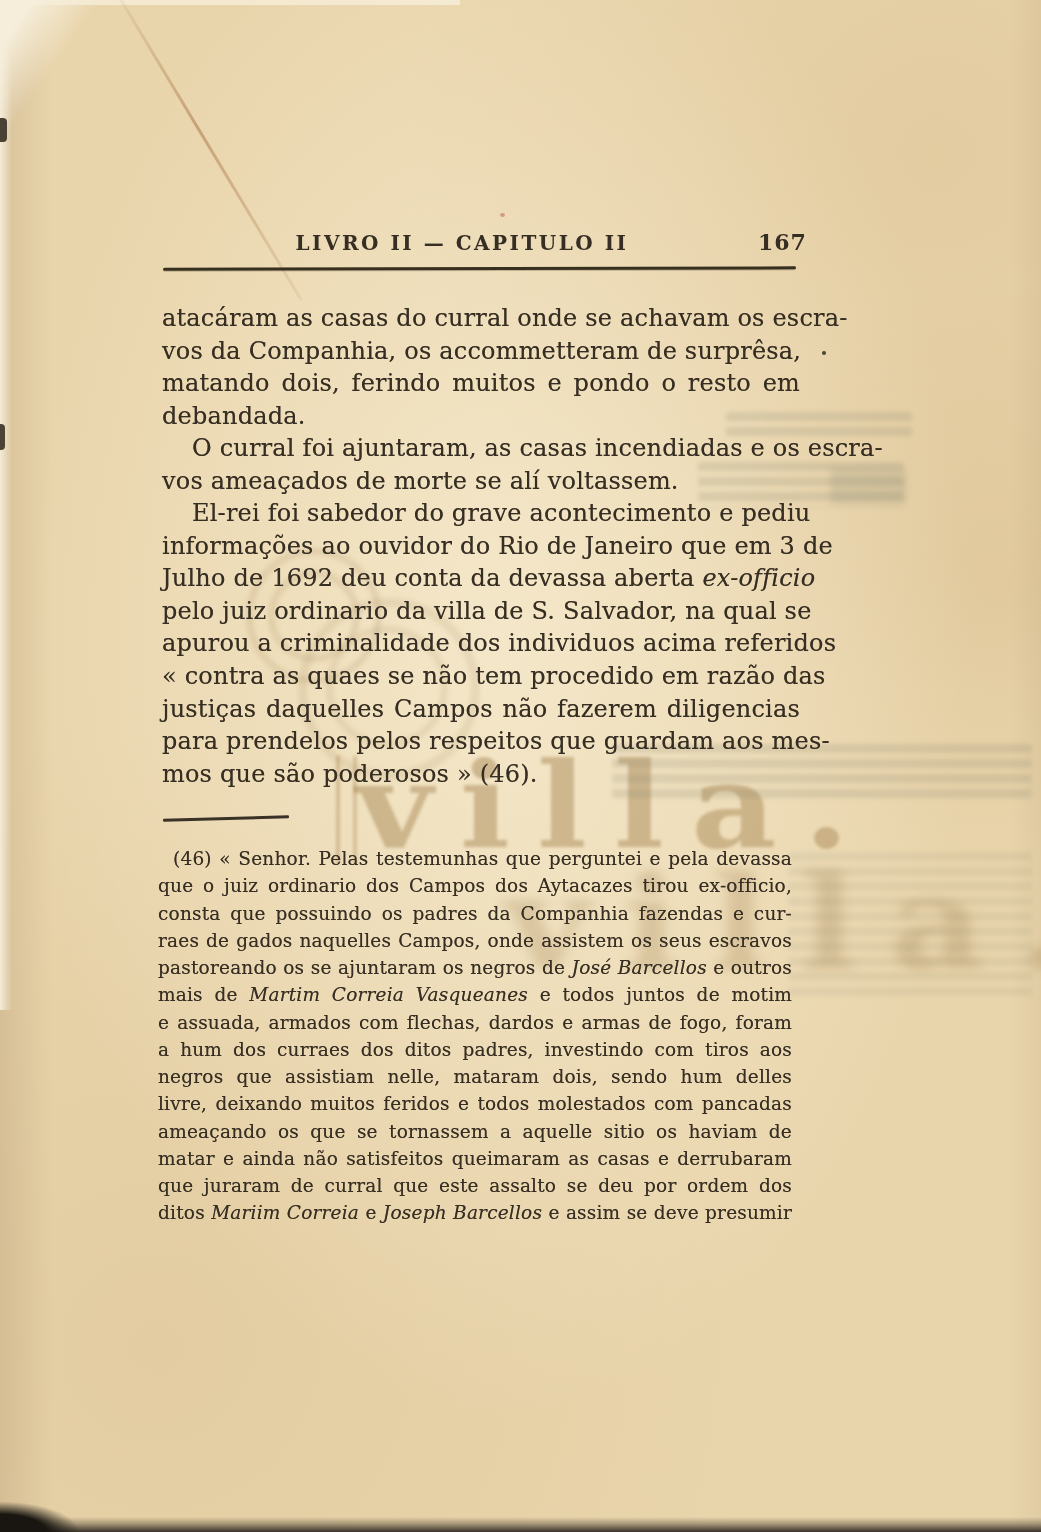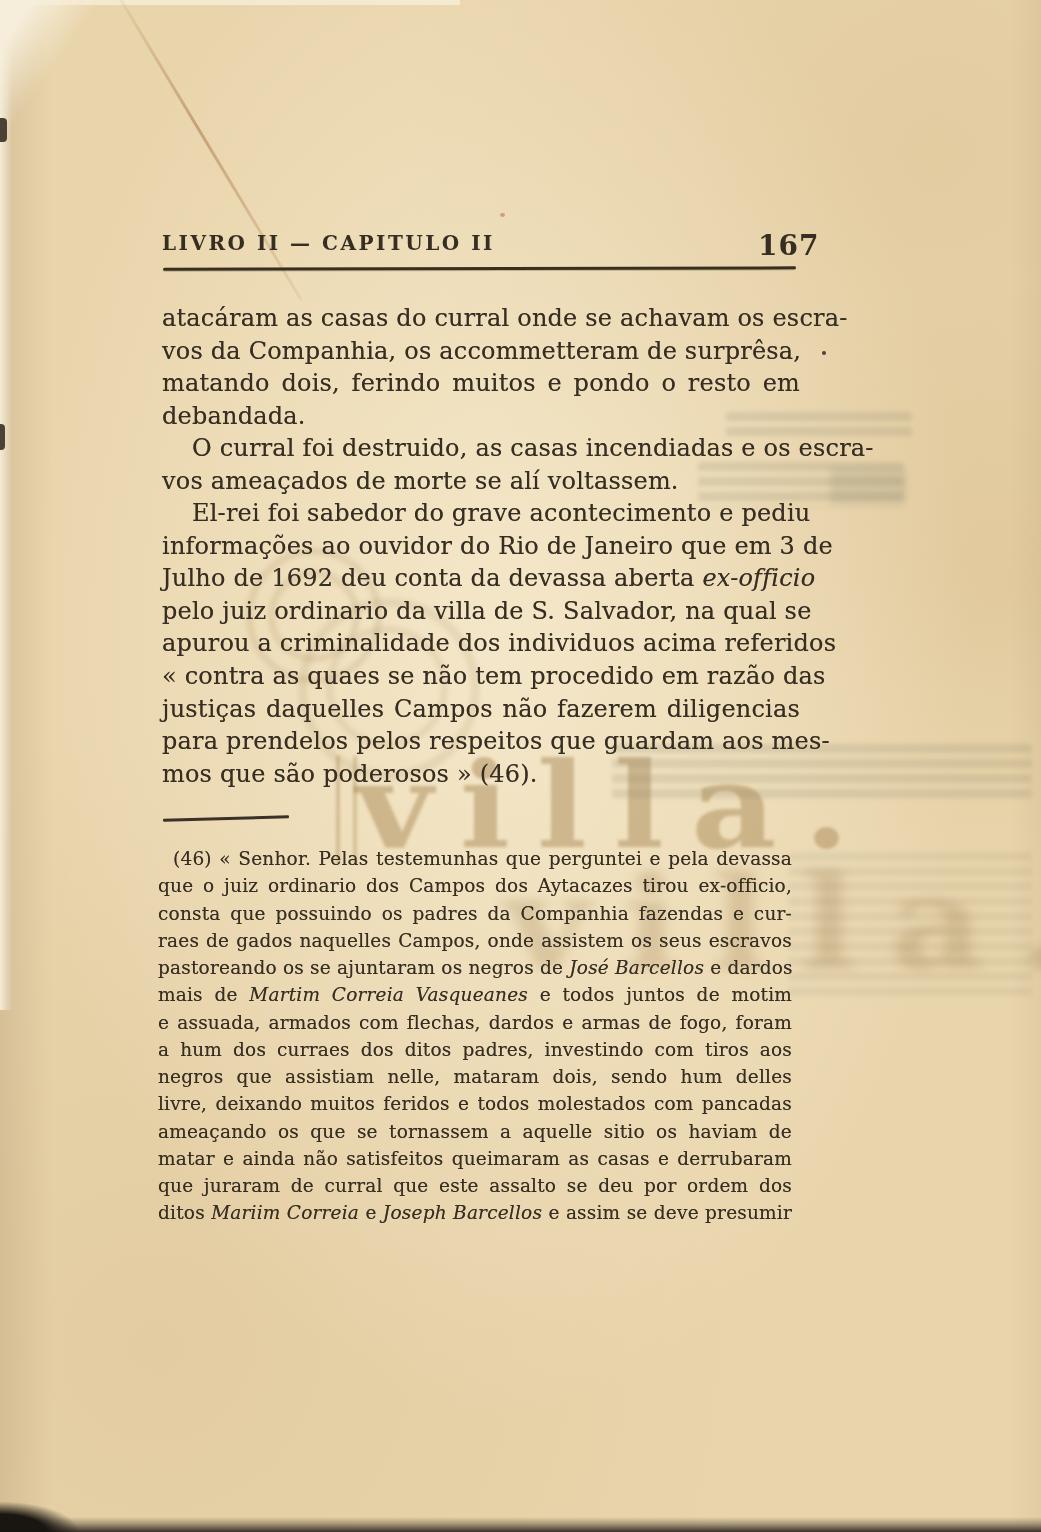--- a/index.html
+++ b/index.html
@@ -17,25 +17,25 @@
       radial-gradient(ellipse at 48% 42%, rgba(255,249,230,0.50), rgba(255,249,230,0) 62%),
       radial-gradient(circle at 90% 10%, rgba(196,156,100,0.16), transparent 32%),
       radial-gradient(circle at 96% 38%, rgba(196,156,100,0.18), transparent 22%),
       radial-gradient(circle at 15% 88%, rgba(190,150,95,0.14), transparent 38%),
       linear-gradient(90deg, rgba(122,92,60,0.16), rgba(122,92,60,0) 5%),
       linear-gradient(270deg, rgba(122,92,60,0.08), rgba(0,0,0,0) 3%);
   }
   
   .header-title{
     position:absolute; left:162px; top:231px; width:600px;
-    text-align:left; font-size:20px; font-weight:bold; letter-spacing:2.5px;
+    text-align:center; font-size:20px; font-weight:bold; letter-spacing:2.5px;
     white-space:nowrap;
   }
   .page-number{
-    position:absolute; left:758px; top:229px; font-size:28px; font-weight:bold;
+    position:absolute; left:758px; top:229px; font-size:22px; font-weight:bold;
     letter-spacing:1px;
   }
   .header-rule{
     position:absolute; left:163px; top:267px; width:633px; height:3px;
     background:#38301f; border-radius:2px; transform:rotate(-0.12deg);
     box-shadow:0 1px 0 rgba(56,48,31,0.25);
   }
   
   .textblock{position:absolute;}
   #body-lines{ left:162px; top:302px; width:638px; font-size:24px; }
@@ -155,40 +155,40 @@
 
   <div class="header-title">LIVRO II — CAPITULO II</div>
   <div class="page-number">167</div>
   <div class="header-rule"></div>
 
   <div class="textblock" id="body-lines">
       <div class="line"><span>atacáram as casas do curral onde se achavam os escra-</span></div>
       <div class="line"><span>vos da Companhia, os accommetteram de surprêsa,</span></div>
       <div class="line"><span>matando dois, ferindo muitos e pondo o resto em</span></div>
       <div class="line noj"><span>debandada.</span></div>
-      <div class="line ind"><span>O curral foi destruido, as casas incendiadas e os escra-</span></div>
+      <div class="line ind"><span>O curral foi ajuntaram, as casas incendiadas e os escra-</span></div>
       <div class="line noj"><span>vos ameaçados de morte se alí voltassem.</span></div>
       <div class="line ind"><span>El-rei foi sabedor do grave acontecimento e pediu</span></div>
       <div class="line"><span>informações ao ouvidor do Rio de Janeiro que em 3 de</span></div>
       <div class="line"><span>Julho de 1692 deu conta da devassa aberta </span><i>ex-officio</i></div>
       <div class="line"><span>pelo juiz ordinario da villa de S. Salvador, na qual se</span></div>
       <div class="line"><span>apurou a criminalidade dos individuos acima referidos</span></div>
       <div class="line"><span>« contra as quaes se não tem procedido em razão das</span></div>
       <div class="line"><span>justiças daquelles Campos não fazerem diligencias</span></div>
       <div class="line"><span>para prendelos pelos respeitos que guardam aos mes-</span></div>
       <div class="line noj"><span>mos que são poderosos » (46).</span></div>
     </div>
 
   <div class="footnote-rule"></div>
   <div class="textblock" id="footnote-lines">
       <div class="line ind"><span>(46) « Senhor. Pelas testemunhas que perguntei e pela devassa</span></div>
       <div class="line"><span>que o juiz ordinario dos Campos dos Aytacazes tirou ex-officio,</span></div>
       <div class="line"><span>consta que possuindo os padres da Companhia fazendas e cur-</span></div>
       <div class="line"><span>raes de gados naquelles Campos, onde assistem os seus escravos</span></div>
-      <div class="line"><span>pastoreando os se ajuntaram os negros de </span><i>José Barcellos</i><span> e dardos</span></div>
+      <div class="line"><span>pastoreando os se ajuntaram os negros de </span><i>José Barcellos</i><span> e outros</span></div>
       <div class="line"><span>mais de </span><i>Martim Correia Vasqueanes</i><span> e todos juntos de motim</span></div>
       <div class="line"><span>e assuada, armados com flechas, dardos e armas de fogo, foram</span></div>
       <div class="line"><span>a hum dos curraes dos ditos padres, investindo com tiros aos</span></div>
       <div class="line"><span>negros que assistiam nelle, mataram dois, sendo hum delles</span></div>
       <div class="line"><span>livre, deixando muitos feridos e todos molestados com pancadas</span></div>
       <div class="line"><span>ameaçando os que se tornassem a aquelle sitio os haviam de</span></div>
       <div class="line"><span>matar e ainda não satisfeitos queimaram as casas e derrubaram</span></div>
       <div class="line"><span>que juraram de curral que este assalto se deu por ordem dos</span></div>
       <div class="line"><span>ditos </span><i>Mariim Correia</i><span> e </span><i>Joseph Barcellos</i><span> e assim se deve presumir</span></div>
     </div>

